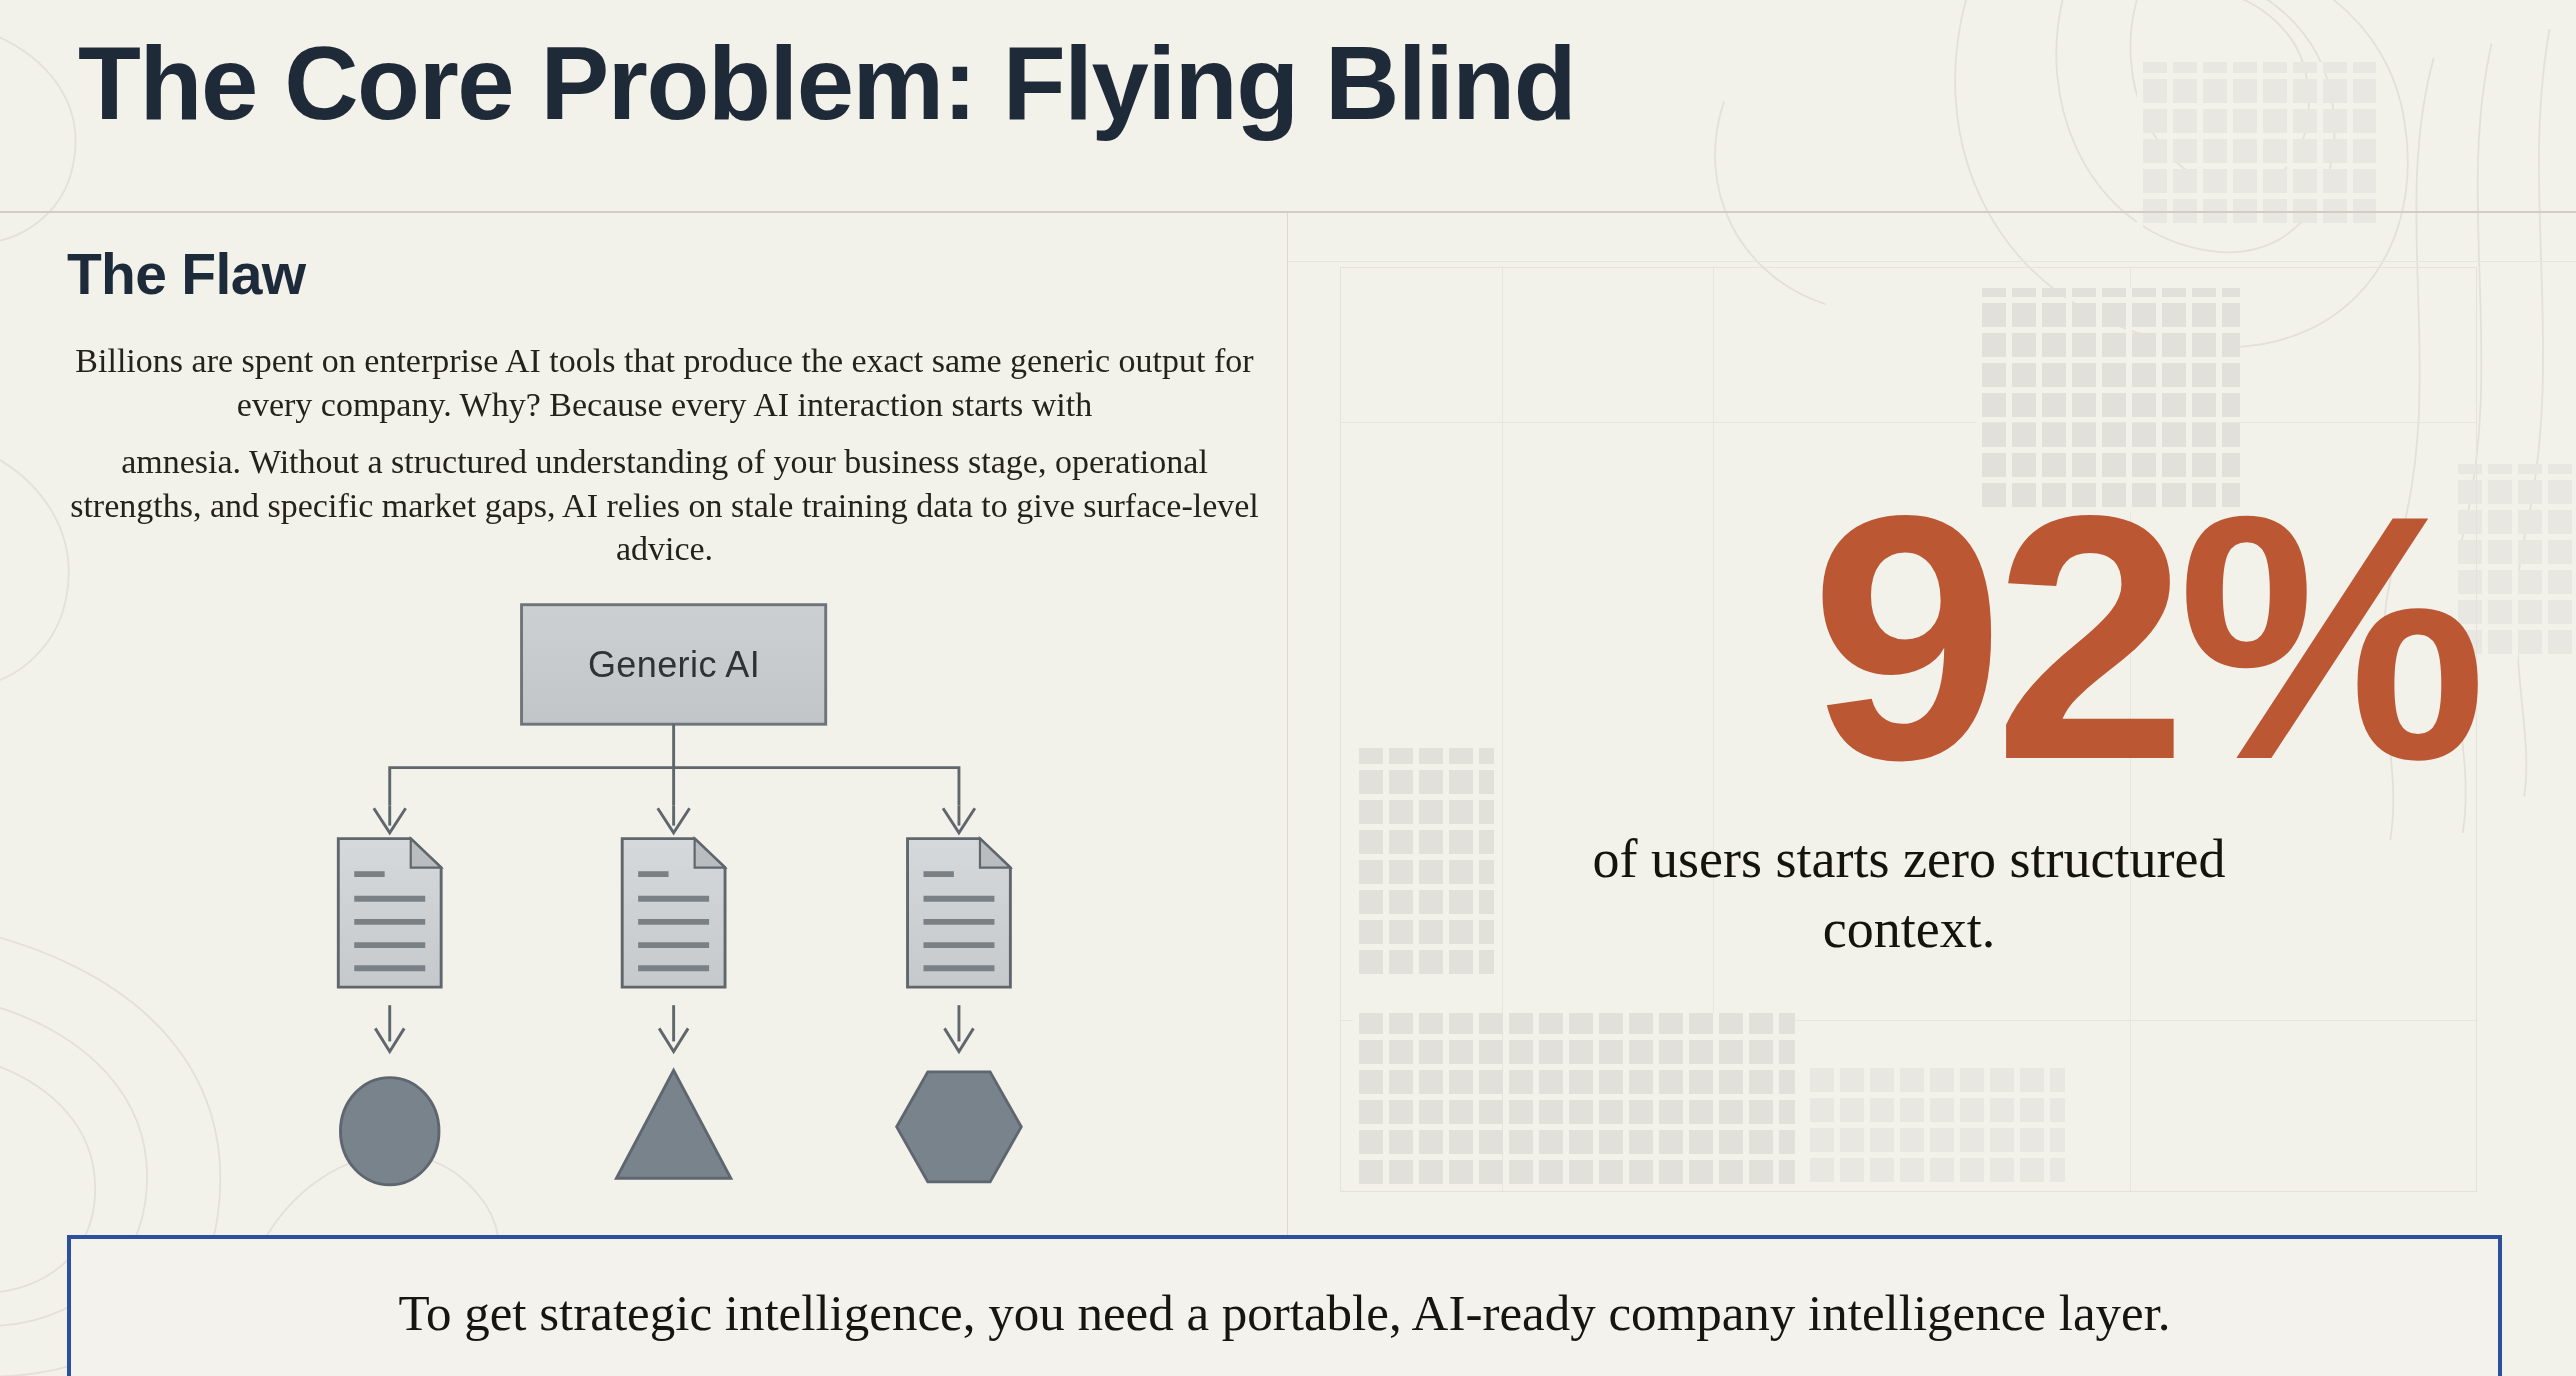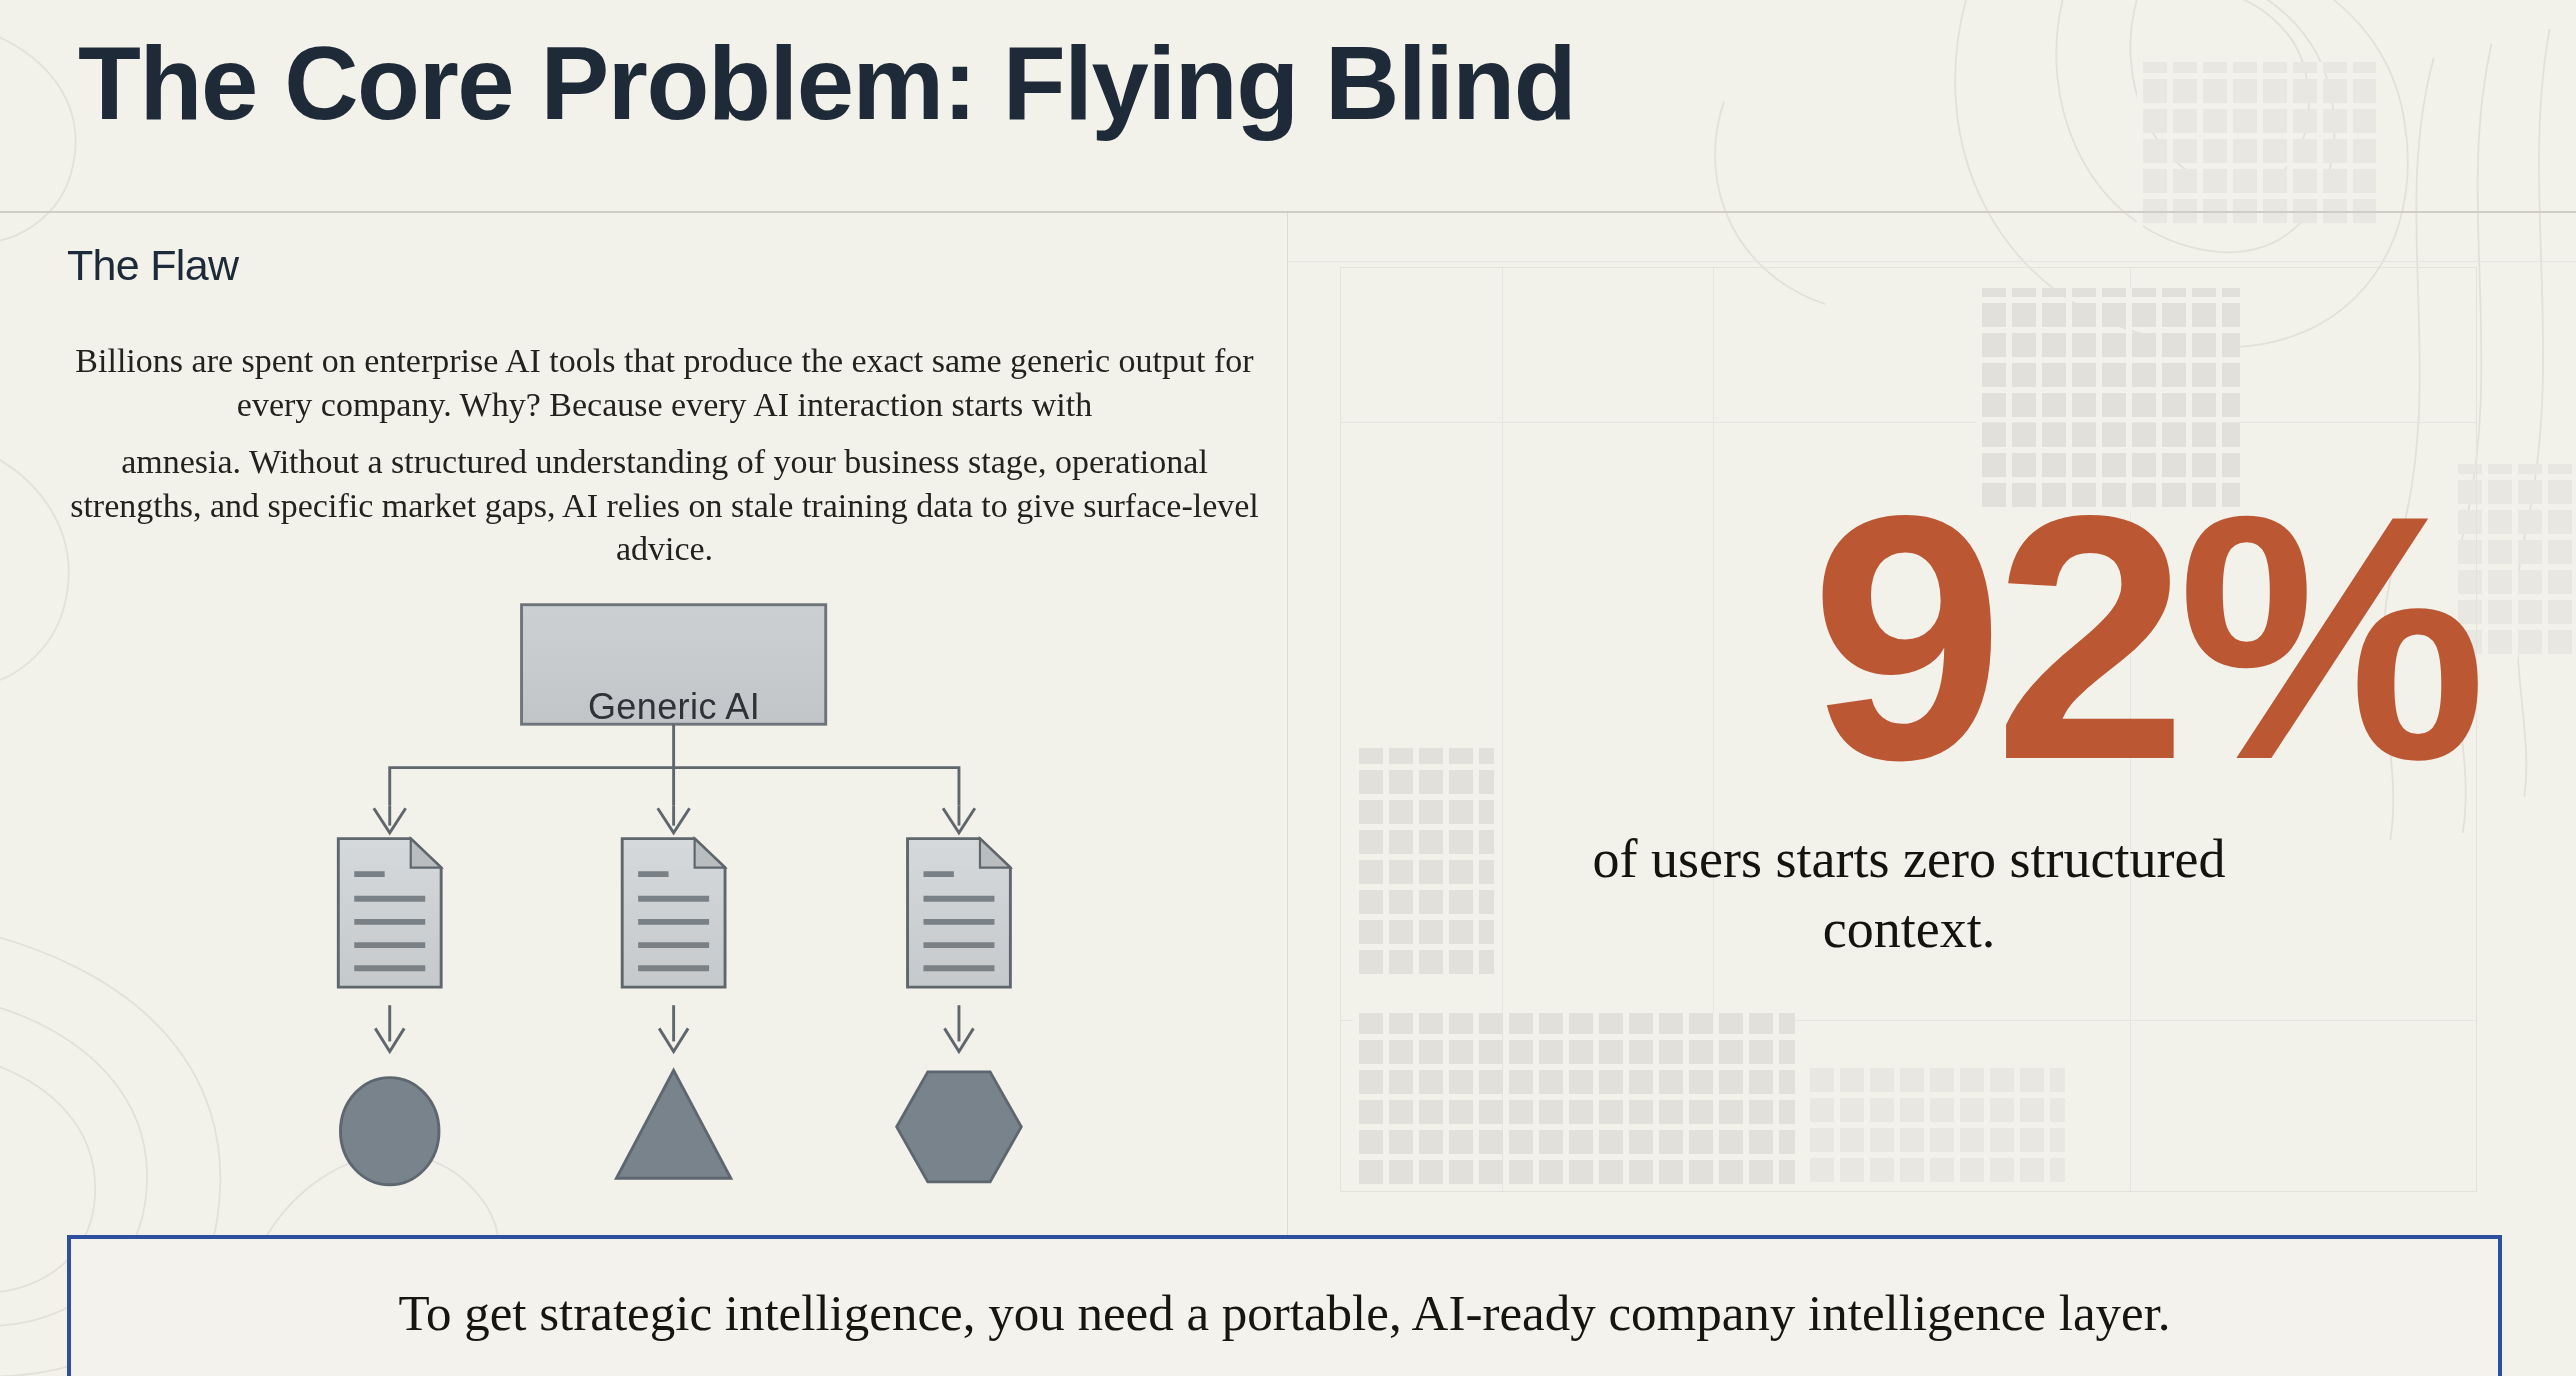--- a/index.html
+++ b/index.html
@@ -30,34 +30,34 @@
   .page-title {
     position:absolute; left:78px; top:24.6px; z-index:3;
     font-size:103px; line-height:1.15; color:#1e2a38; letter-spacing:-1.4px;
     white-space:nowrap;
     text-align:right;
   }
   .page-title .bold { font-weight:bold; }
   
   .flaw-heading {
     position:absolute; left:67px; top:241px; z-index:3;
-    font-size:43px; font-weight:normal; color:#1d2a39; letter-spacing:-0.7px;
+    font-size:57px; font-weight:bold; color:#1d2a39; letter-spacing:-0.7px;
   }
   .body-copy {
     position:absolute; left:67px; width:1195px; z-index:3;
     font-family:"Liberation Serif", serif;
     font-size:34px; line-height:1.28; color:#24221c;text-align:center;
   }
   .para-1 { top:339px; }
   .para-2 { top:440px; }
   #diagram-svg { position:absolute; left:0; top:0; z-index:3; }
   .genai-label {
     position:absolute; left:522px; top:605px; width:304px; height:120px; z-index:4;
     display:flex; align-items:center; justify-content:center;
-    font-size:36px; color:#2f3337; letter-spacing:0.4px;margin-top:42px;
+    font-size:36px; color:#2f3337; letter-spacing:0.4px;
   }
   
   .stat-value {
     position:absolute; left:1340px; top:464px; width:1137px; z-index:3;
     text-align:right; font-weight:bold; font-size:348px; line-height:1;
     letter-spacing:-10px; color:#bc5733;
   }
   .stat-caption {
     position:absolute; left:1547px; top:824px; width:724px; z-index:3;
     text-align:center; font-family:"Liberation Serif", serif;

